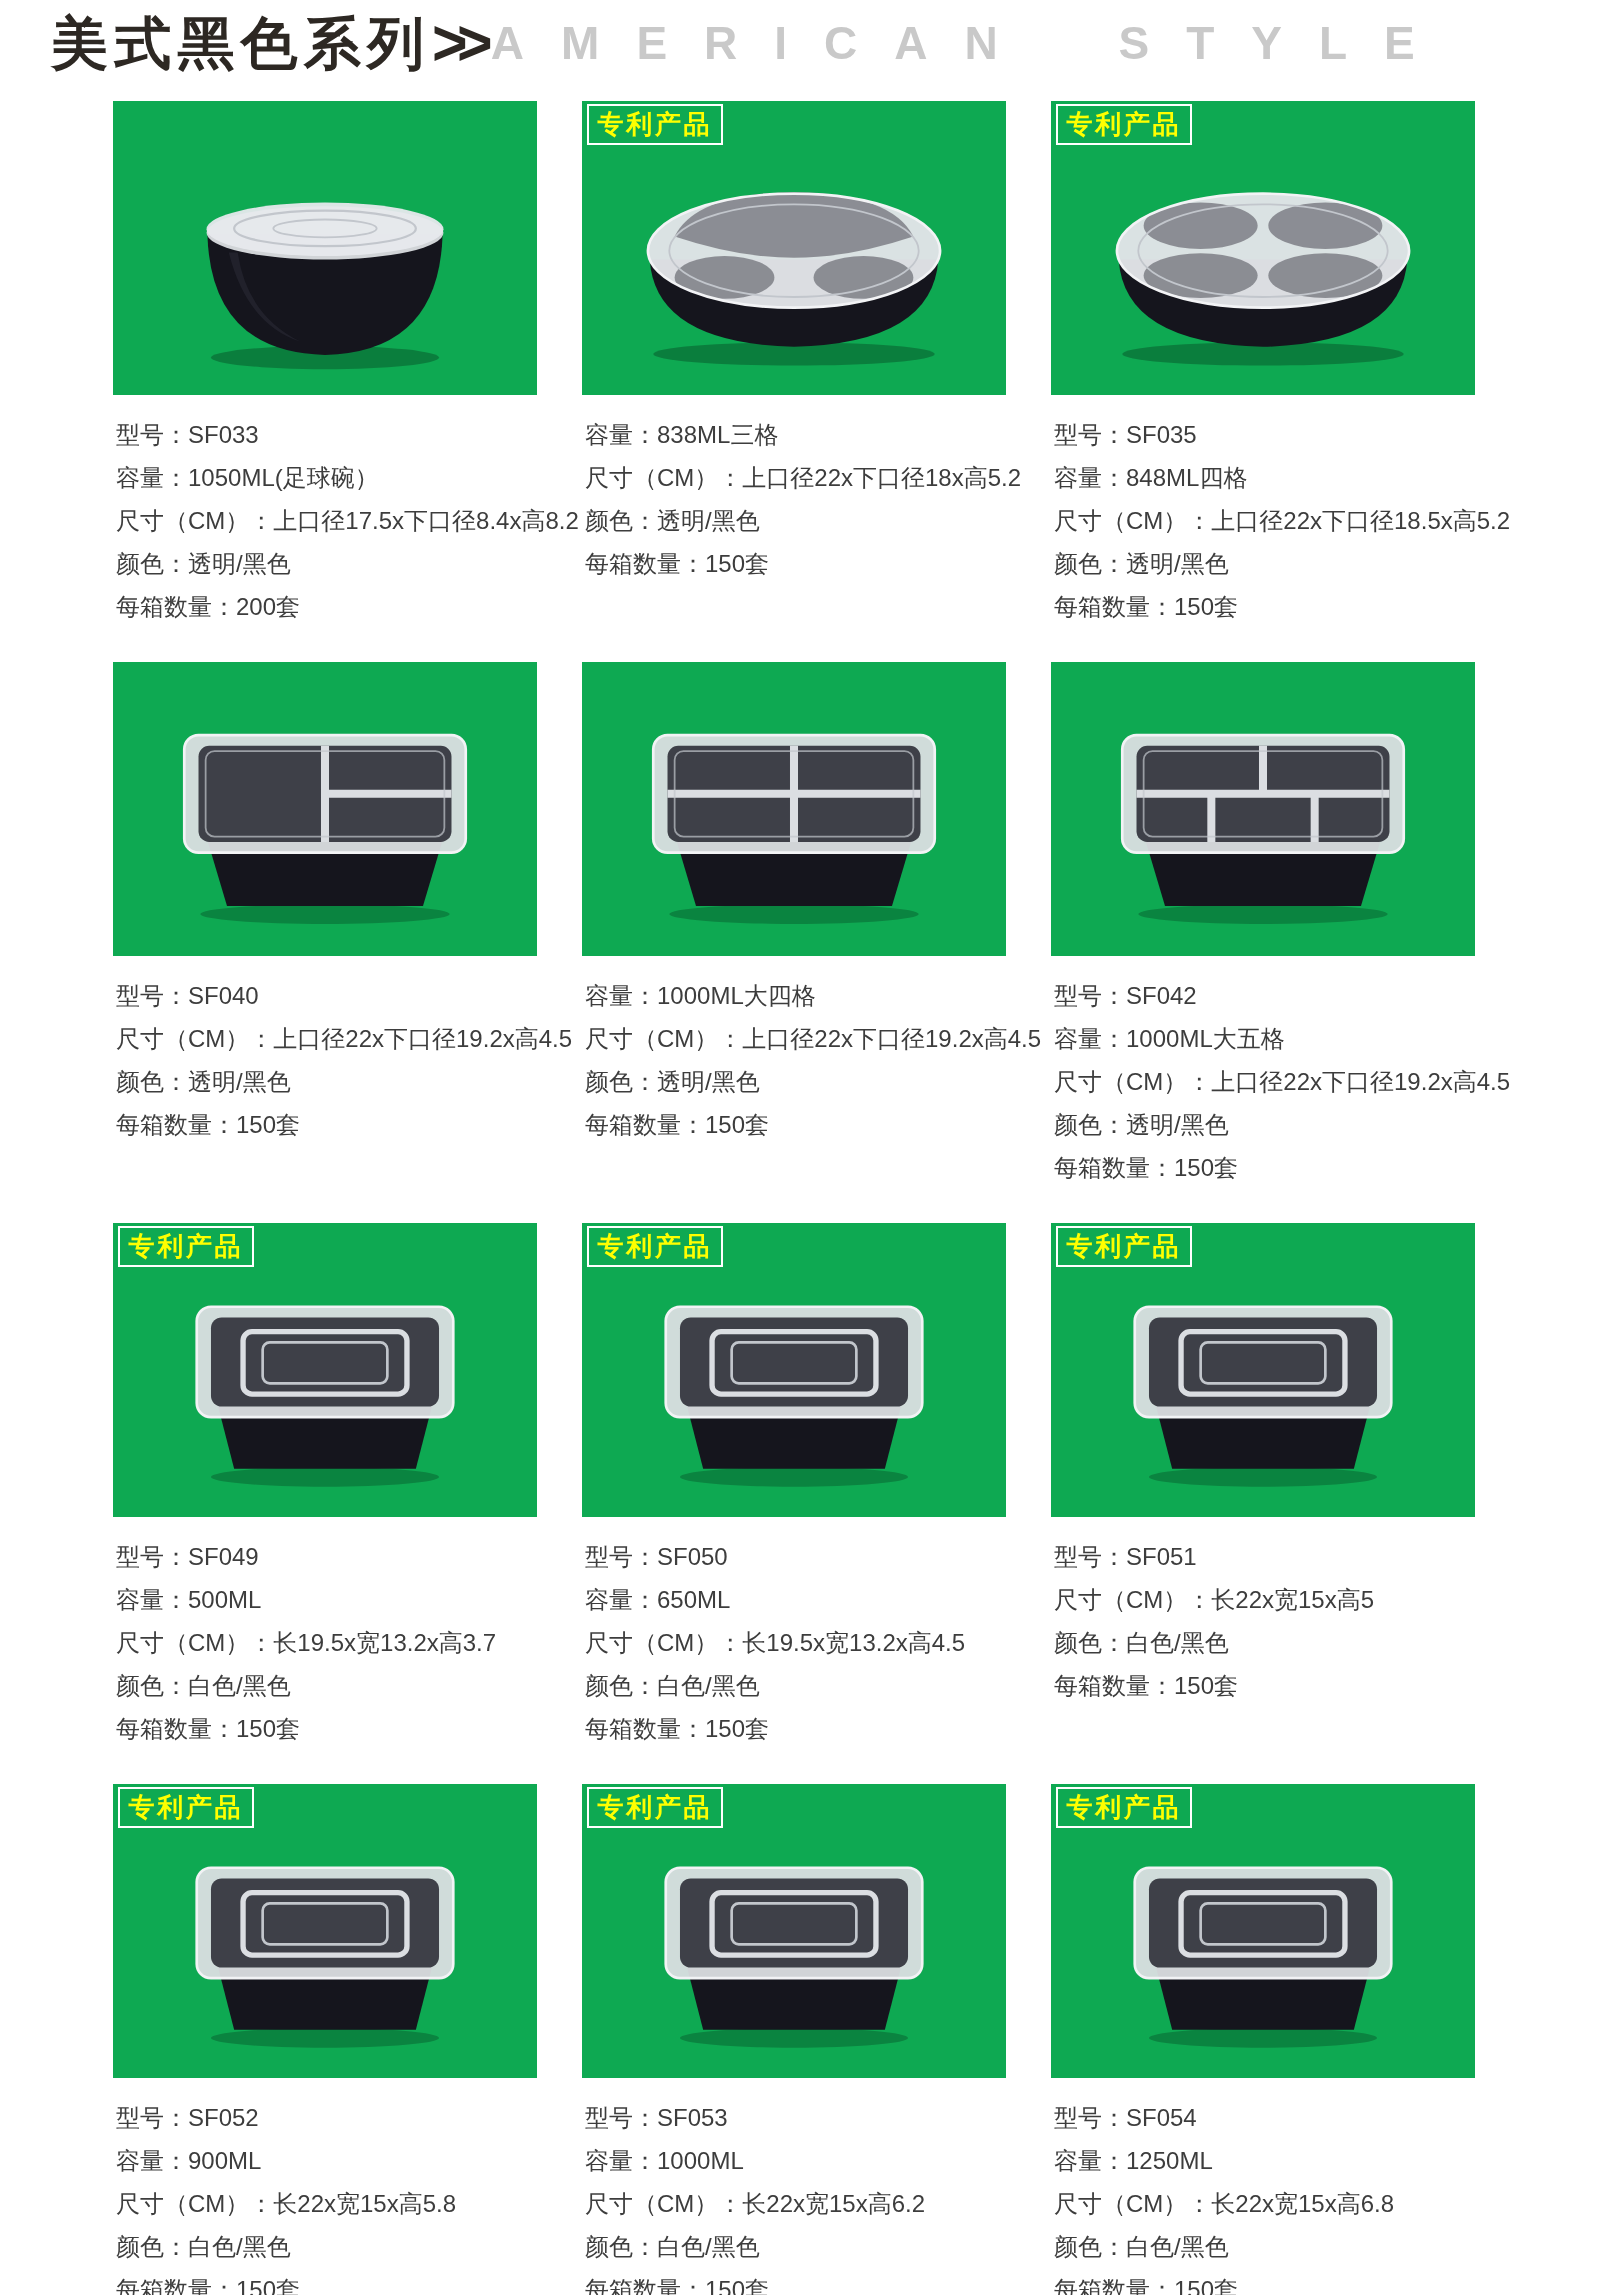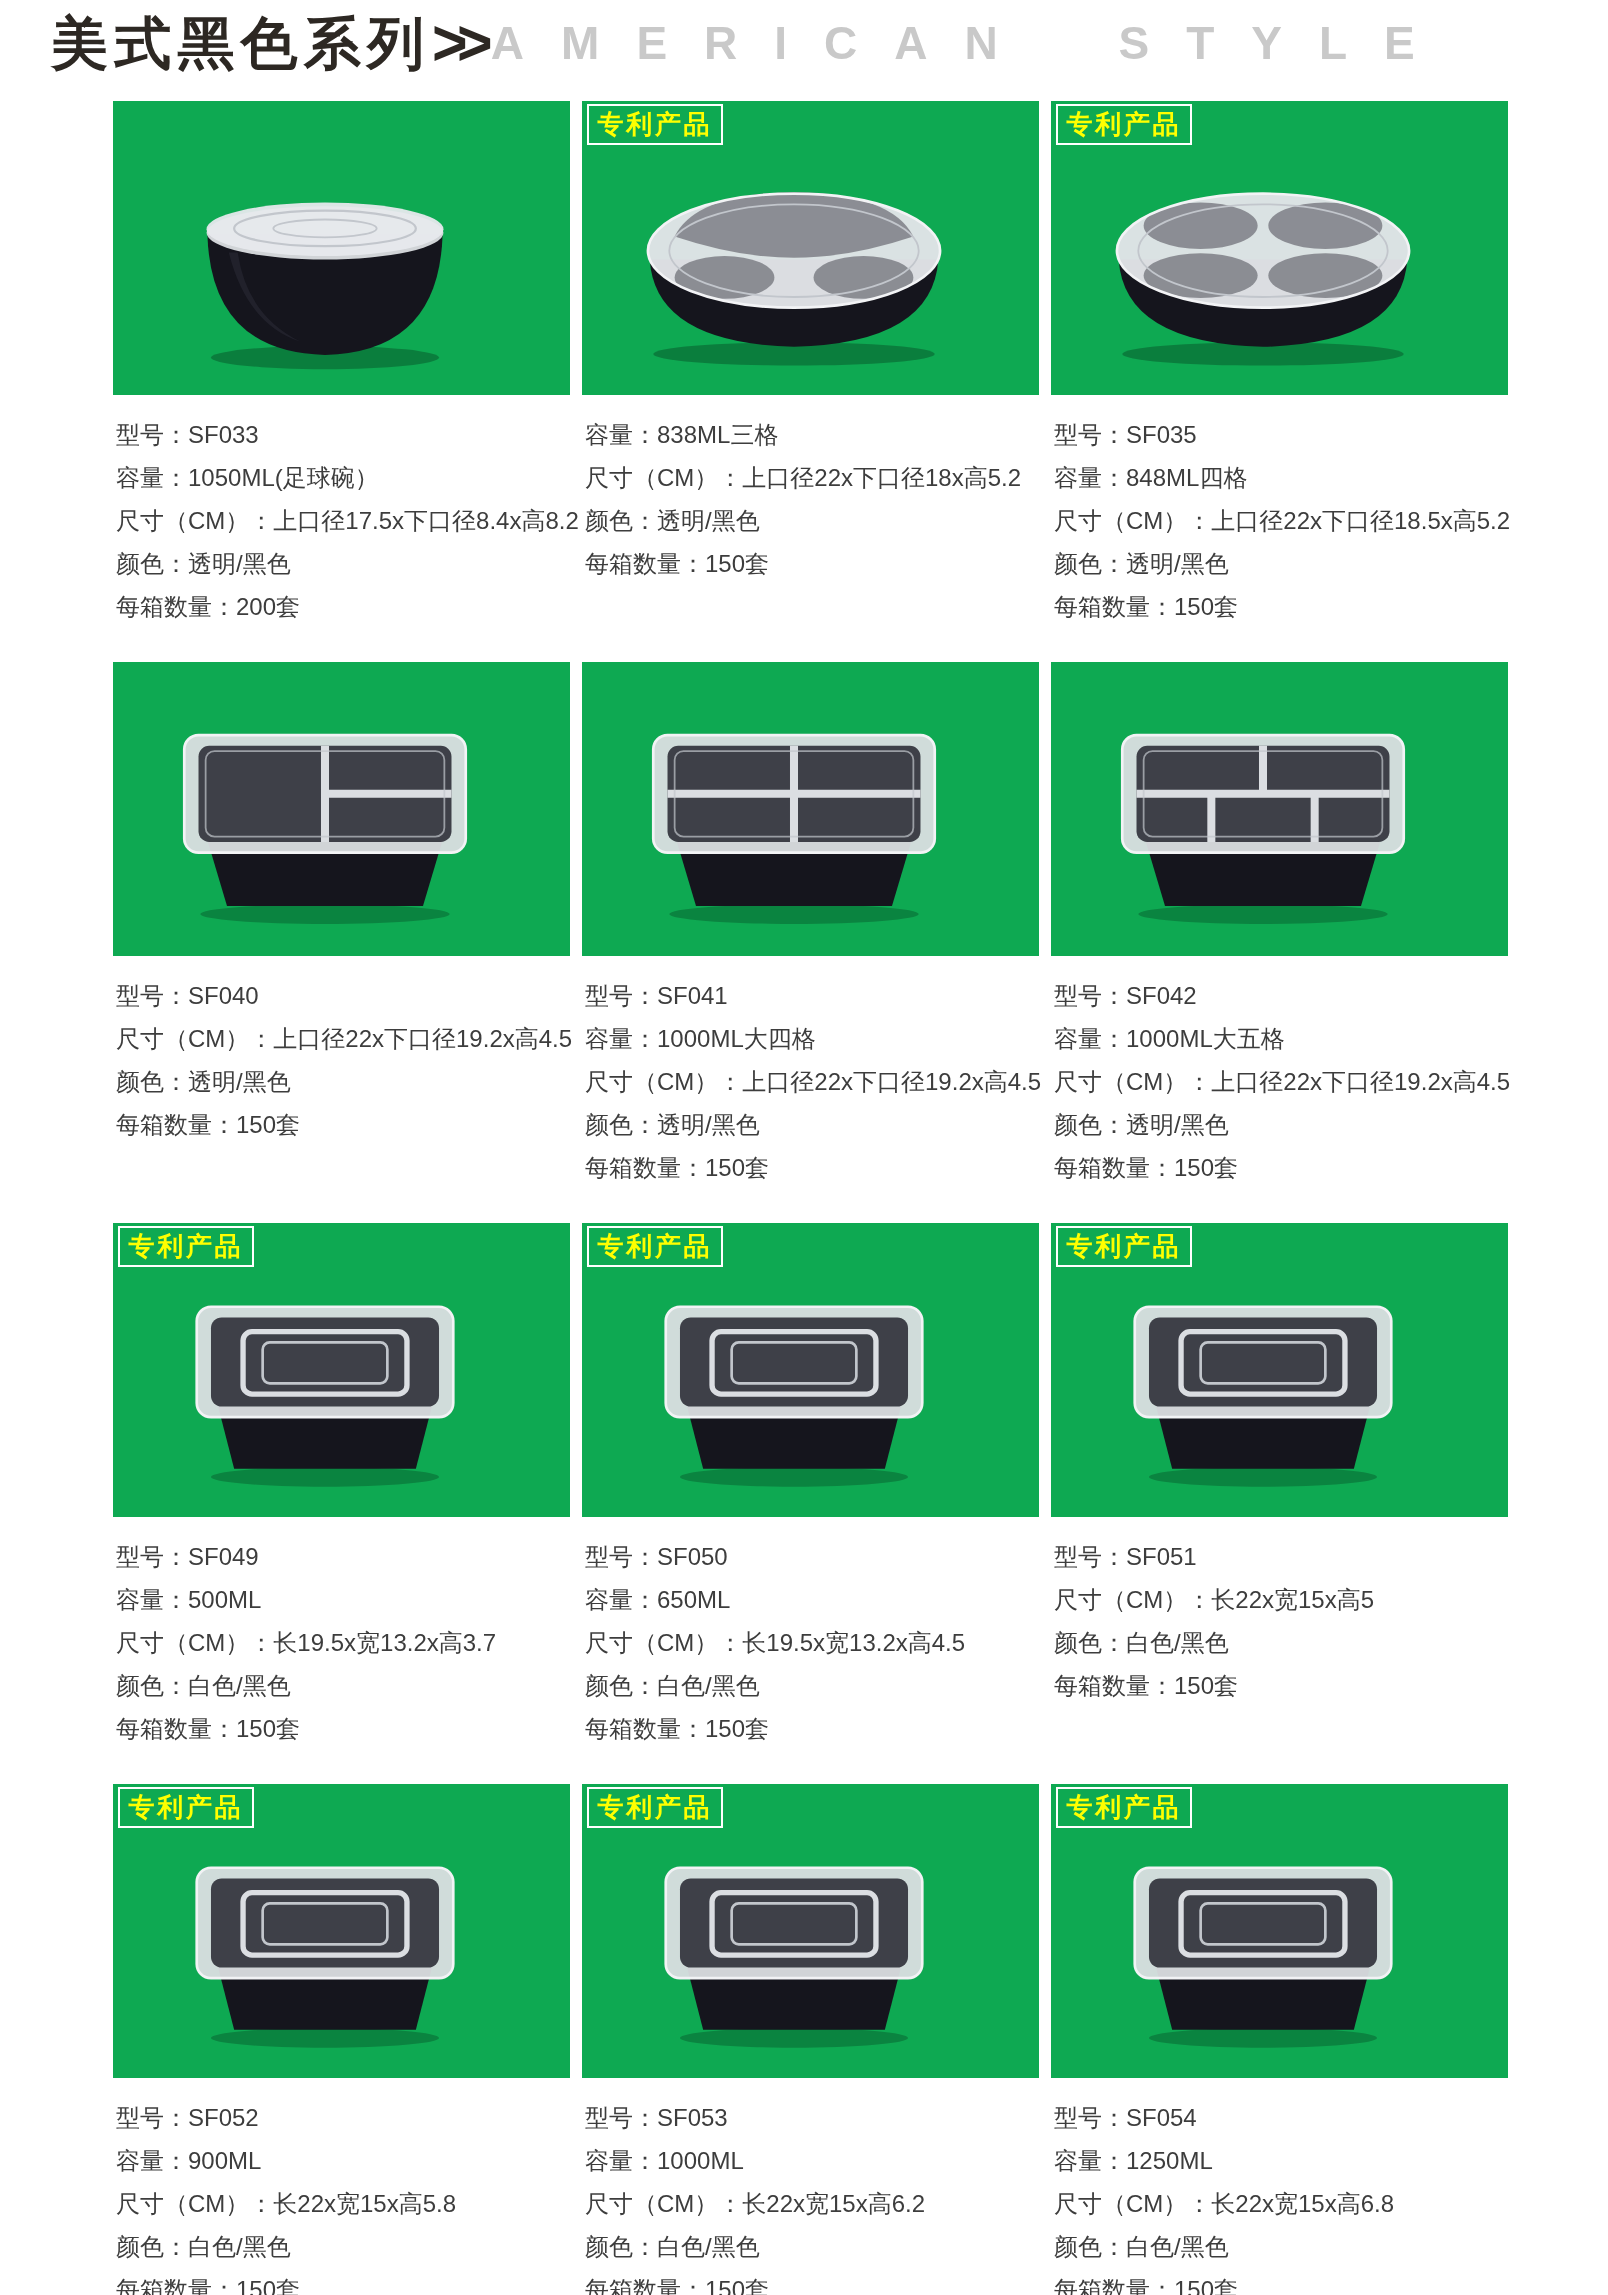--- a/index.html
+++ b/index.html
@@ -29,21 +29,20 @@
   }
   .grid{
     position:absolute;left:113px;top:101px;
     display:grid;grid-template-columns:repeat(3,424px);
     column-gap:45px;row-gap:32px;
   }
   .card{width:424px;height:529px;}
   .photo{
     position:relative;width:424px;height:294px;
     background:var(--green);
-    padding-left:33px;
   }
   .photo svg{position:absolute;left:0;top:0;}
   .badge{
     position:absolute;left:4.5px;top:2.7px;z-index:2;
     border:2.7px solid var(--badge-border);
     color:var(--badge-text);
     font-size:26px;font-weight:bold;letter-spacing:2.7px;
     padding:4.5px 9px;line-height:1.1;
   }
   .specs{margin:18px 0 0 3px;}
@@ -159,21 +158,20 @@
     <ellipse cx="238" cy="283" rx="140" ry="11" fill="rgba(0,0,0,0.22)"></ellipse>
     <path d="M106 200 L370 200 L348 274 L128 274 Z" fill="#15151d"></path>
     <rect x="80" y="82" width="316" height="132" rx="16" fill="#dbdee2" opacity="0.95"></rect>
     <rect x="96" y="94" width="284" height="108" rx="12" fill="#1d1d27" opacity="0.82"></rect>
     <path d="M238 94 L238 202 M96 148 L380 148" stroke="#dbdee2" stroke-width="9" fill="none"></path>
     <rect x="80" y="82" width="316" height="132" rx="16" fill="none" stroke="#f2f3f5" stroke-width="3"></rect>
     <rect x="104" y="100" width="268" height="96" rx="10" fill="none" stroke="#c2c6cc" stroke-width="2" opacity="0.7"></rect>
         </svg>
     </div>
     <div class="specs">
-      <div class="line"><span class="lab">型号：</span><span class="val">SF041</span></div>
       <div class="line"><span class="lab">容量：</span><span class="val">1000ML大四格</span></div>
       <div class="line"><span class="lab">尺寸（CM）：</span><span class="val">上口径22x下口径19.2x高4.5</span></div>
       <div class="line"><span class="lab">颜色：</span><span class="val">透明/黑色</span></div>
       <div class="line"><span class="lab">每箱数量：</span><span class="val">150套</span></div>
     </div>
   </section>
 
   <section class="card">
     <div class="photo">
 

